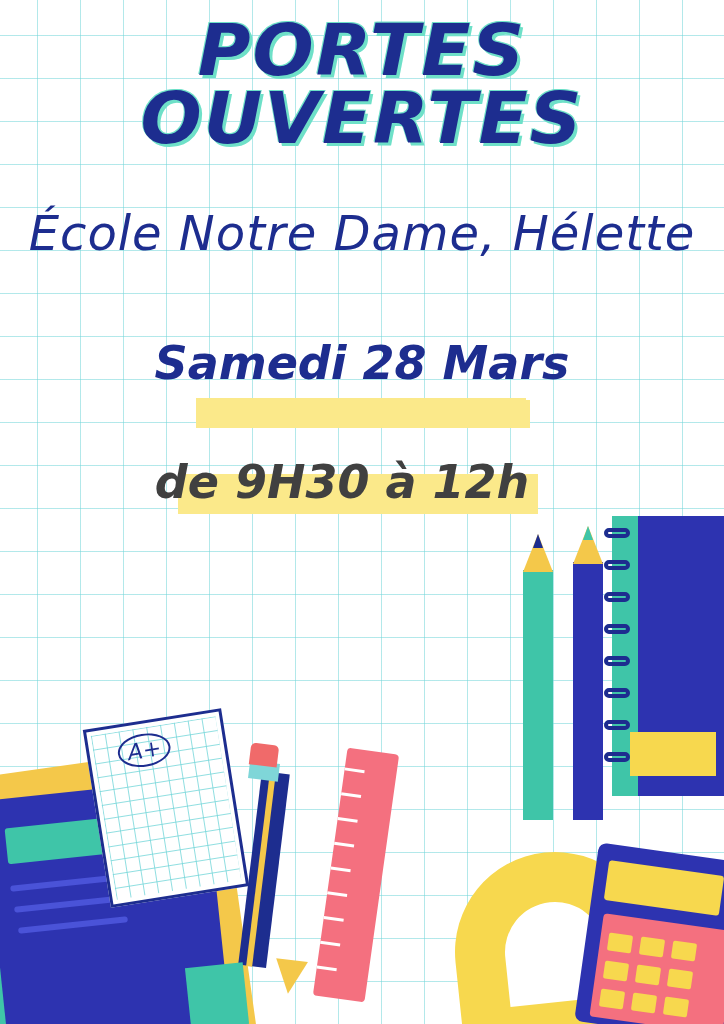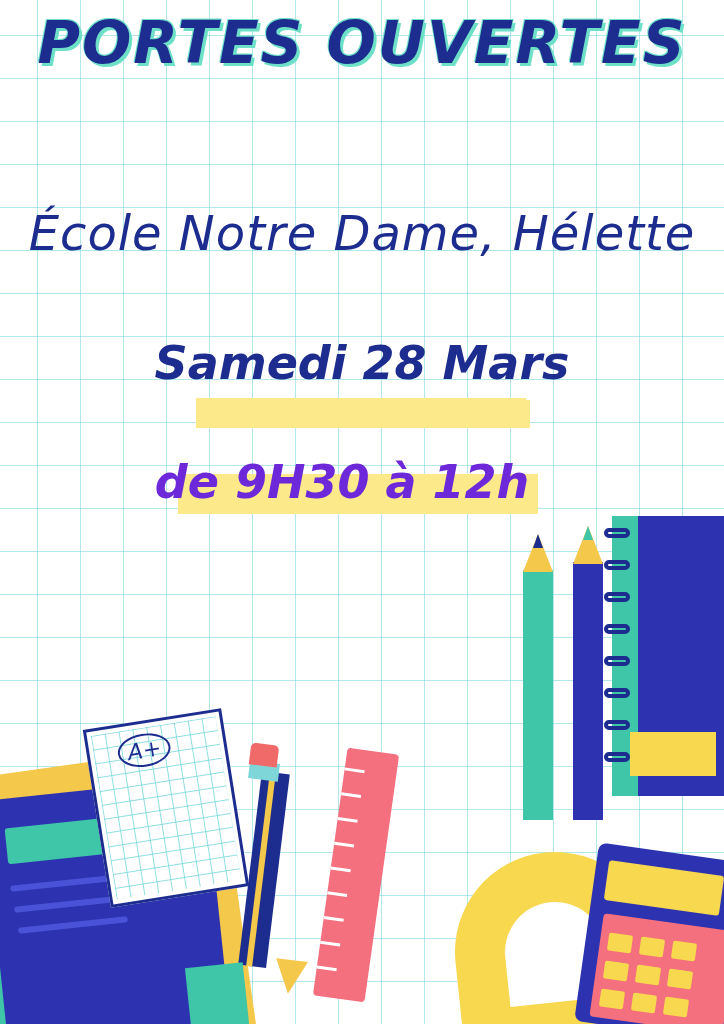--- a/index.html
+++ b/index.html
@@ -45,21 +45,21 @@
     font-style: italic;
     color: #1d2d8f;
     letter-spacing: 2px;
     line-height: 0.95;
     text-shadow:
       3px 3px 0 #6ee0c8,
       -1px -1px 0 #6ee0c8,
       1px -1px 0 #6ee0c8;
   }
   .title-line.l1 { font-size: 66px; margin-bottom: 4px; }
-  .title-line.l2 { font-size: 58px; }
+  .title-line.l2 { font-size: 72px; }
 
   .subtitle {
     position: absolute;
     top: 205px;
     left: 0;
     width: 724px;
     text-align: center;
     font-size: 48px;
     font-style: italic;
     color: #1d2d8f;
@@ -81,21 +81,21 @@
   }
   .hours-line {
     position: absolute;
     top: 455px;
     left: 0;
     width: 684px;
     text-align: center;
     font-size: 46px;
     font-weight: bold;
     font-style: italic;
-    color: #6d28d9;
+    color: #404040;
     z-index: 3;
   }
   .highlight-bar {
     position: absolute;
     background: #fbe98a;
     z-index: 1;
   }
   #hl1 { top: 398px; left: 196px; width: 330px; height: 30px; }
   #hl2 { top: 400px; left: 198px; width: 332px; height: 28px; }
   #hl3 { top: 474px; left: 178px; width: 360px; height: 40px; }

